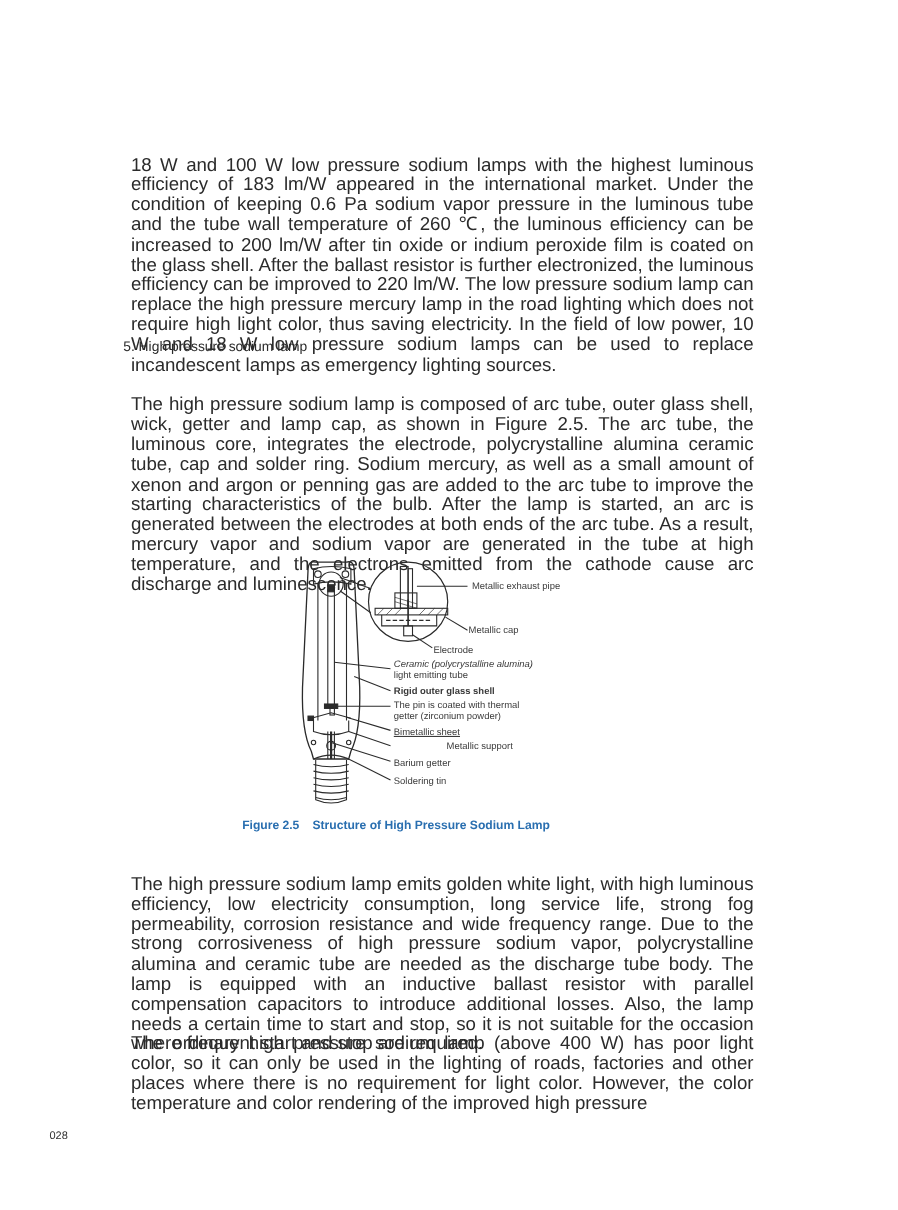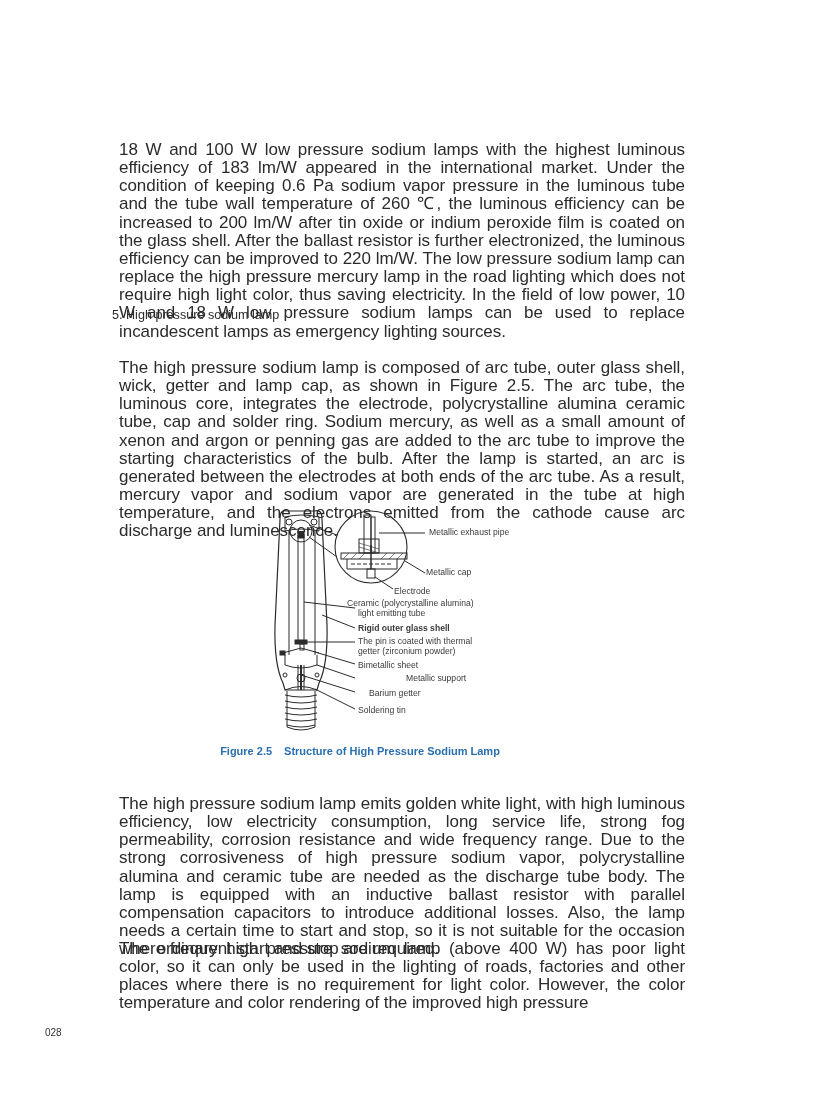--- a/index.html
+++ b/index.html
@@ -98,28 +98,28 @@
     <line x1="42" y1="137" x2="90" y2="137"></line>
     <line x1="50" y1="147" x2="90" y2="159"></line>
     <line x1="52" y1="160" x2="90" y2="173"></line>
     <line x1="36" y1="170" x2="90" y2="187"></line>
     <line x1="50" y1="184" x2="90" y2="204"></line>
   </svg>
 
   <span class="fig-label" style="left:164px;top:23px;">Metallic exhaust pipe</span>
   <span class="fig-label" style="left:161px;top:63px;">Metallic cap</span>
   <span class="fig-label" style="left:129px;top:82px;">Electrode</span>
-  <span class="fig-label" style="left:82px;top:94px;">Ceramic (polycrystalline alumina)</span>
+  <span class="fig-label" style="left:93px;top:94px;font-style:italic;">Ceramic (polycrystalline alumina)</span>
   <span class="fig-label" style="left:93px;top:104px;">light emitting tube</span>
   <span class="fig-label" style="left:93px;top:119px;font-weight:bold;">Rigid outer glass shell</span>
   <span class="fig-label" style="left:93px;top:132px;">The pin is coated with thermal</span>
   <span class="fig-label" style="left:93px;top:142px;">getter (zirconium powder)</span>
-  <span class="fig-label" style="left:93px;top:156px;">Bimetallic sheet</span>
+  <span class="fig-label" style="left:93px;top:156px;text-decoration:underline;">Bimetallic sheet</span>
   <span class="fig-label" style="left:93px;top:169px;margin-left:48px;">Metallic support</span>
-  <span class="fig-label" style="left:104px;top:184px;">Barium getter</span>
+  <span class="fig-label" style="left:93px;top:184px;">Barium getter</span>
   <span class="fig-label" style="left:93px;top:201px;">Soldering tin</span>
 </div>
 
 <div class="caption">
   <span>Figure 2.5</span><span>Structure of High Pressure Sodium Lamp</span>
 </div>
 
 <p class="para" style="top:779px;">The high pressure sodium lamp emits golden white light, with high luminous efficiency, low electricity consumption, long service life, strong fog permeability, corrosion resistance and wide frequency range. Due to the strong corrosiveness of high pressure sodium vapor, polycrystalline alumina and ceramic tube are needed as the discharge tube body. The lamp is equipped with an inductive ballast resistor with parallel compensation capacitors to introduce additional losses. Also, the lamp needs a certain time to start and stop, so it is not suitable for the occasion where frequent start and stop are required.</p>
 
 <p class="para" style="top:924px;">The ordinary high pressure sodium lamp (above 400 W) has poor light color, so it can only be used in the lighting of roads, factories and other places where there is no requirement for light color. However, the color temperature and color rendering of the improved high pressure</p>

